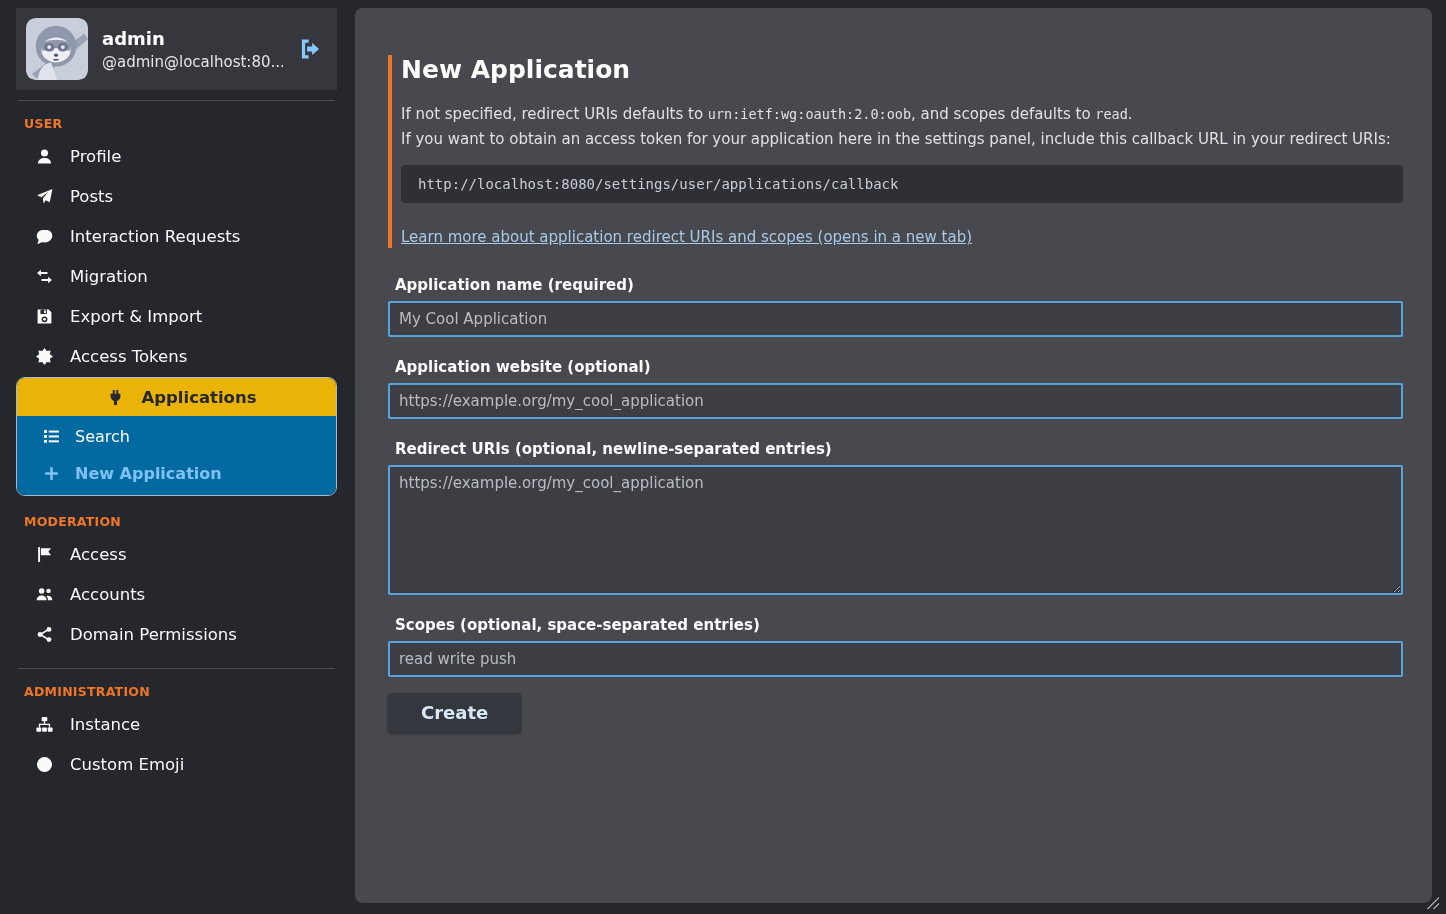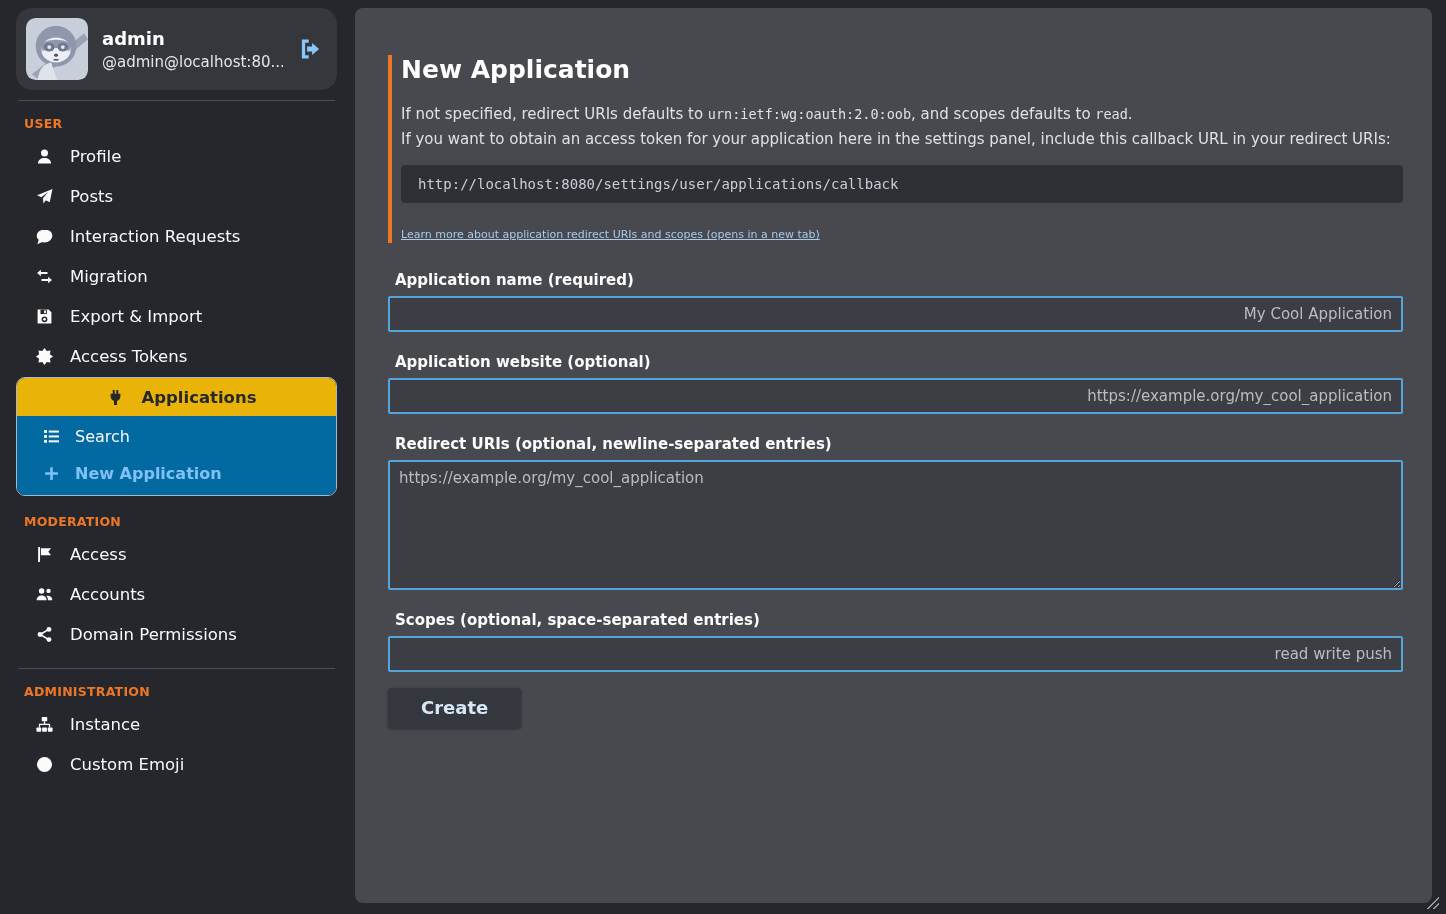--- a/index.html
+++ b/index.html
@@ -12,21 +12,21 @@
   }
   svg { display:block; }
 
   
   .sidebar {
     position:absolute; left:0; top:0; width:355px; height:914px;
     padding:8px 18px 0 16px; overflow:hidden;
   }
   .user-card {
     display:flex; align-items:center; gap:14px;
-    background:#35373d; border-radius:16px; padding:10px 14px 10px 10px;
+    background:#35373d; border-radius:0; padding:10px 14px 10px 10px;
   }
   .avatar { width:62px; height:62px; border-radius:8px; flex:none; }
   .user-info { display:flex; flex-direction:column; gap:4px; min-width:0; flex:1; }
   .user-name { font-weight:bold; font-size:18px; color:#ffffff; }
   .user-handle { font-size:15px; color:#e3e5e8; white-space:nowrap; overflow:hidden; }
   .logout { color:#88c7fb; flex:none; cursor:pointer; }
 
   .sidebar-divider { border:none; border-top:1px solid #4b4d52; margin:10px 2px 0; }
 
   .nav-section-header {
@@ -66,31 +66,31 @@
     font-family:"DejaVu Sans Mono","Liberation Mono",monospace;
     font-size:13.5px; color:#e0e1e3;margin-top:48px;
   }
   .code-block {
     background:#2e3035; border-radius:4px; padding:11px 17px; margin-top:14px;
     font-family:"DejaVu Sans Mono","Liberation Mono",monospace;
     font-size:14px; color:#c9ced6; white-space:nowrap; overflow:hidden;
   }
   .learn-link {
     display:inline-block; margin-top:25px; margin-bottom:2px;
-    color:#a7cae9; font-size:11px; text-decoration:underline; cursor:pointer;
+    color:#a7cae9; font-size:15px; text-decoration:underline; cursor:pointer;
   }
 
   .form-field { margin-bottom:21px; }
   .form-field label { display:block; font-size:15px; font-weight:bold; color:#fbfbfb; margin-bottom:7px;margin-left:7px; }
   .text-input, .text-area {
     width:100%; background:#3c3e44; border:2px solid #57a4dc; border-radius:2px;
     padding:7px 9px; font-size:15px; color:#fdfdfd;
     font-family:"DejaVu Sans","Liberation Sans",sans-serif; outline:none;
   }
-  .text-input { height:36px;text-align:right; }
+  .text-input { height:36px; }
   .text-area { height:130px; resize:vertical; display:block; }
   .text-input::placeholder, .text-area::placeholder { color:#b9bdc3; opacity:1; }
 
   .create-button {
     margin-top:16px; background:#35373e; color:#d6e7f6;
     font-weight:bold; font-size:18px; line-height:22px;
     padding:9px 33px; border:none; border-radius:4px; cursor:pointer;
     font-family:"DejaVu Sans","Liberation Sans",sans-serif;
     box-shadow:0 1px 3px rgba(0,0,0,.4);
   }

